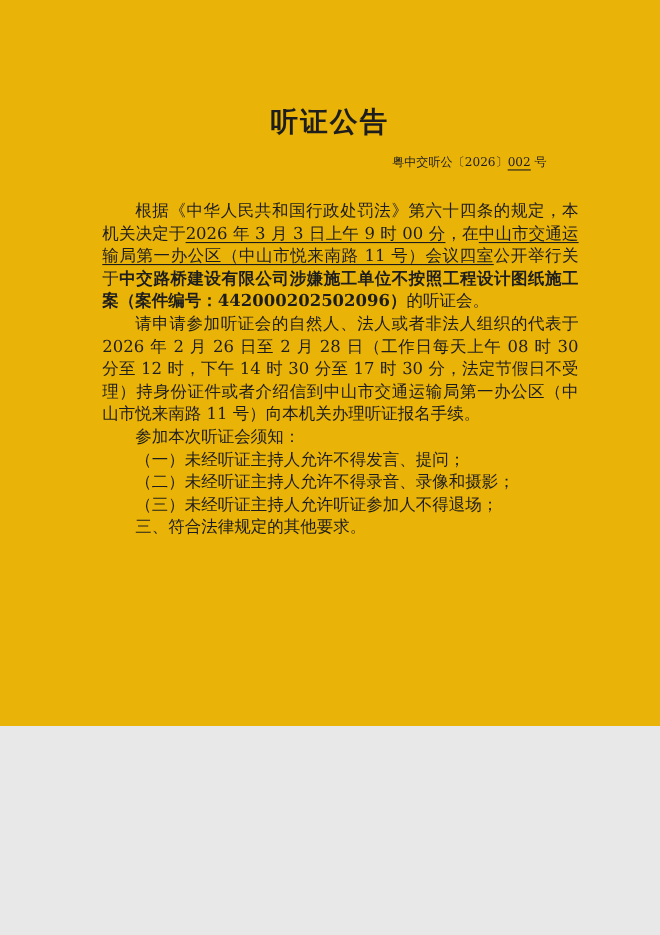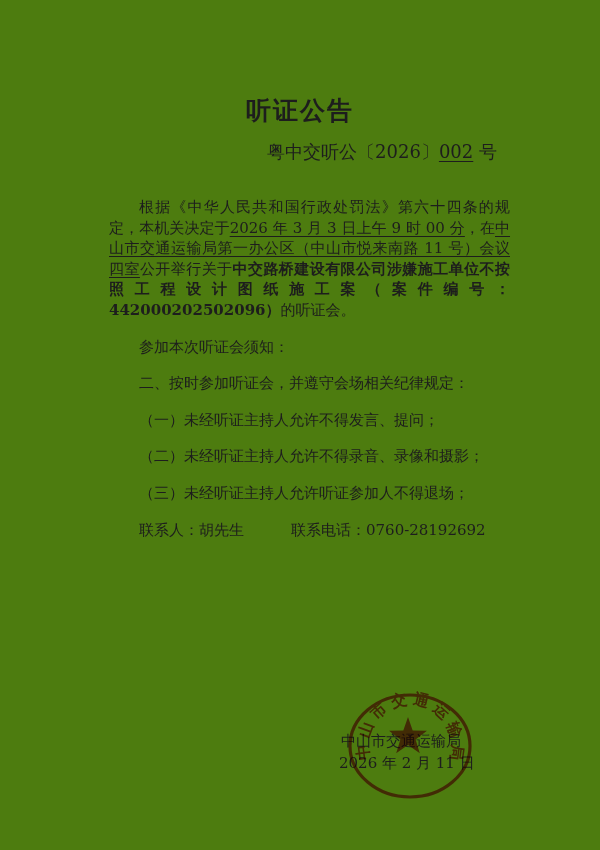--- a/index.html
+++ b/index.html
@@ -1,52 +1,52 @@
 <!DOCTYPE html>
 <html><head>
 <meta charset="utf-8">
 <style>
   html, body { margin: 0; padding: 0; background: #e8e8e8; }
   .page {
     position: relative;
     width: 600px;
-    height: 850px;
+    height: 660px;
     margin: 0 auto;
-    background: #4d7c0f;
+    background: #eab308;
     color: #1d1d1d;
     font-family: "DejaVu Serif", "Liberation Serif", serif;
     overflow: hidden;
   }
   .title {
     position: absolute;
     top: 94px;
     left: 0;
     width: 100%;
     text-align: center;
     font-size: 25px;
     font-weight: 700;
     letter-spacing: 2px;
   }
   .docno {
     position: absolute;
     top: 140px;
     right: 103px;
-    font-size: 18px;
+    font-size: 11px;
     white-space: nowrap;
   }
   .body-block {
     position: absolute;
     top: 181px;
     left: 93px;
     width: 433px;
     font-size: 15px;
     line-height: 20.6px;
     text-align: justify;
   }
-  .body-block p { margin: 16px; text-indent: 2em; }
+  .body-block p { margin: 0; text-indent: 2em; }
   .u { text-decoration: underline; text-underline-offset: 3px; }
   .b { font-weight: 700; }
   .contact-line { white-space: nowrap; }
   .contact-gap { display: inline-block; width: 47px; }
   .signature {
     position: absolute;
     top: 730px;
     left: 339px;
     width: 124px;
     text-align: center;
@@ -70,26 +70,26 @@
 <body>
 
 <div class="page">
 
   <div class="title">听证公告</div>
 
   <div class="docno"><span>粤中交听公〔2026〕</span><span class="u">002</span><span> 号</span></div>
 
   <div class="body-block">
     <p><span>根据《中华人民共和国行政处罚法》第六十四条的规定，本机关决定于</span><span class="u">2026 年 3 月 3 日上午 9 时 00 分</span><span>，在</span><span class="u">中山市交通运输局第一办公区（中山市悦来南路 11 号）会议四室</span><span>公开举行关于</span><span class="b">中交路桥建设有限公司涉嫌施工单位不按照工程设计图纸施工案（案件编号：442000202502096）</span><span>的听证会。</span></p>
+    <p>请申请参加听证会的自然人、法人或者非法人组织的代表于 2026 年 2 月 26 日至 2 月 28 日（工作日每天上午 08 时 30 分至 12 时，下午 14 时 30 分至 17 时 30 分，法定节假日不受理）持身份证件或者介绍信到中山市交通运输局第一办公区（中山市悦来南路 11 号）向本机关办理听证报名手续。</p>
     <p>参加本次听证会须知：</p>
-    <p>二、按时参加听证会，并遵守会场相关纪律规定：</p>
     <p>（一）未经听证主持人允许不得发言、提问；</p>
     <p>（二）未经听证主持人允许不得录音、录像和摄影；</p>
     <p>（三）未经听证主持人允许听证参加人不得退场；</p>
-    <p class="contact-line"><span>联系人：</span><span>胡先生</span><span class="contact-gap"></span><span>联系电话：</span><span>0760-28192692</span></p>
+    <p>三、符合法律规定的其他要求。</p>
   </div>
 
   <div class="signature">
     <div>中山市交通运输局</div>
     <div>2026 年 2 月 11 日</div>
   </div>
 
   <svg class="seal" width="130" height="112" viewBox="-65 -56 130 112" xmlns="http://www.w3.org/2000/svg">
     <defs>
       <path id="sealArc" d="M -39.5 14.4 A 42 42 0 1 1 39.5 14.4" fill="none"></path>

